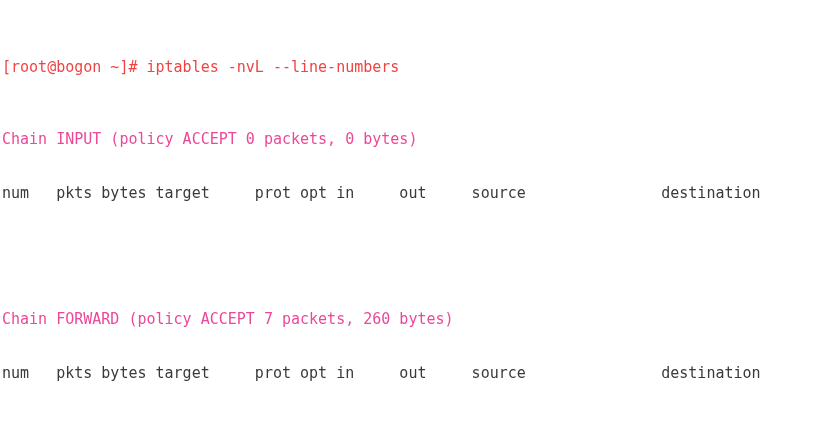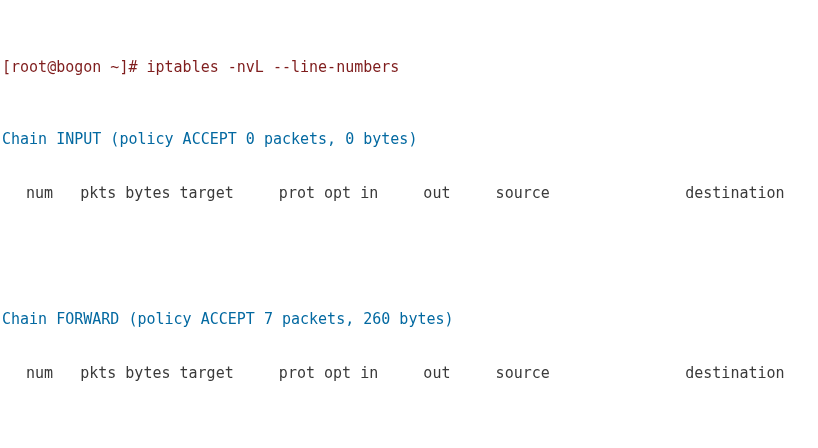--- a/index.html
+++ b/index.html
@@ -35,28 +35,27 @@
     white-space: pre;
     font-family: "DejaVu Sans Mono", "Liberation Mono", monospace;
     font-size: 15px;
     color: #3a3a3a;
     min-height: 18px;
   }
   .term-line.blank {
     color: transparent;
   }
   .prompt-line {
-    color: #7f1d1d;
+    color: #ef4444;
   }
   .chain-line {
-    color: #0369a1;
+    color: #ec4899;
   }
   .header-line {
     color: #3a3a3a;
-    margin-left: 24px;
   }
 </style>
 </head>
 <body>
 
 <div id="terminal">
 
   <div class="term-line prompt-line">[root@bogon ~]# iptables -nvL --line-numbers</div>
 
   <div class="term-line chain-line">Chain INPUT (policy ACCEPT 0 packets, 0 bytes)</div>

